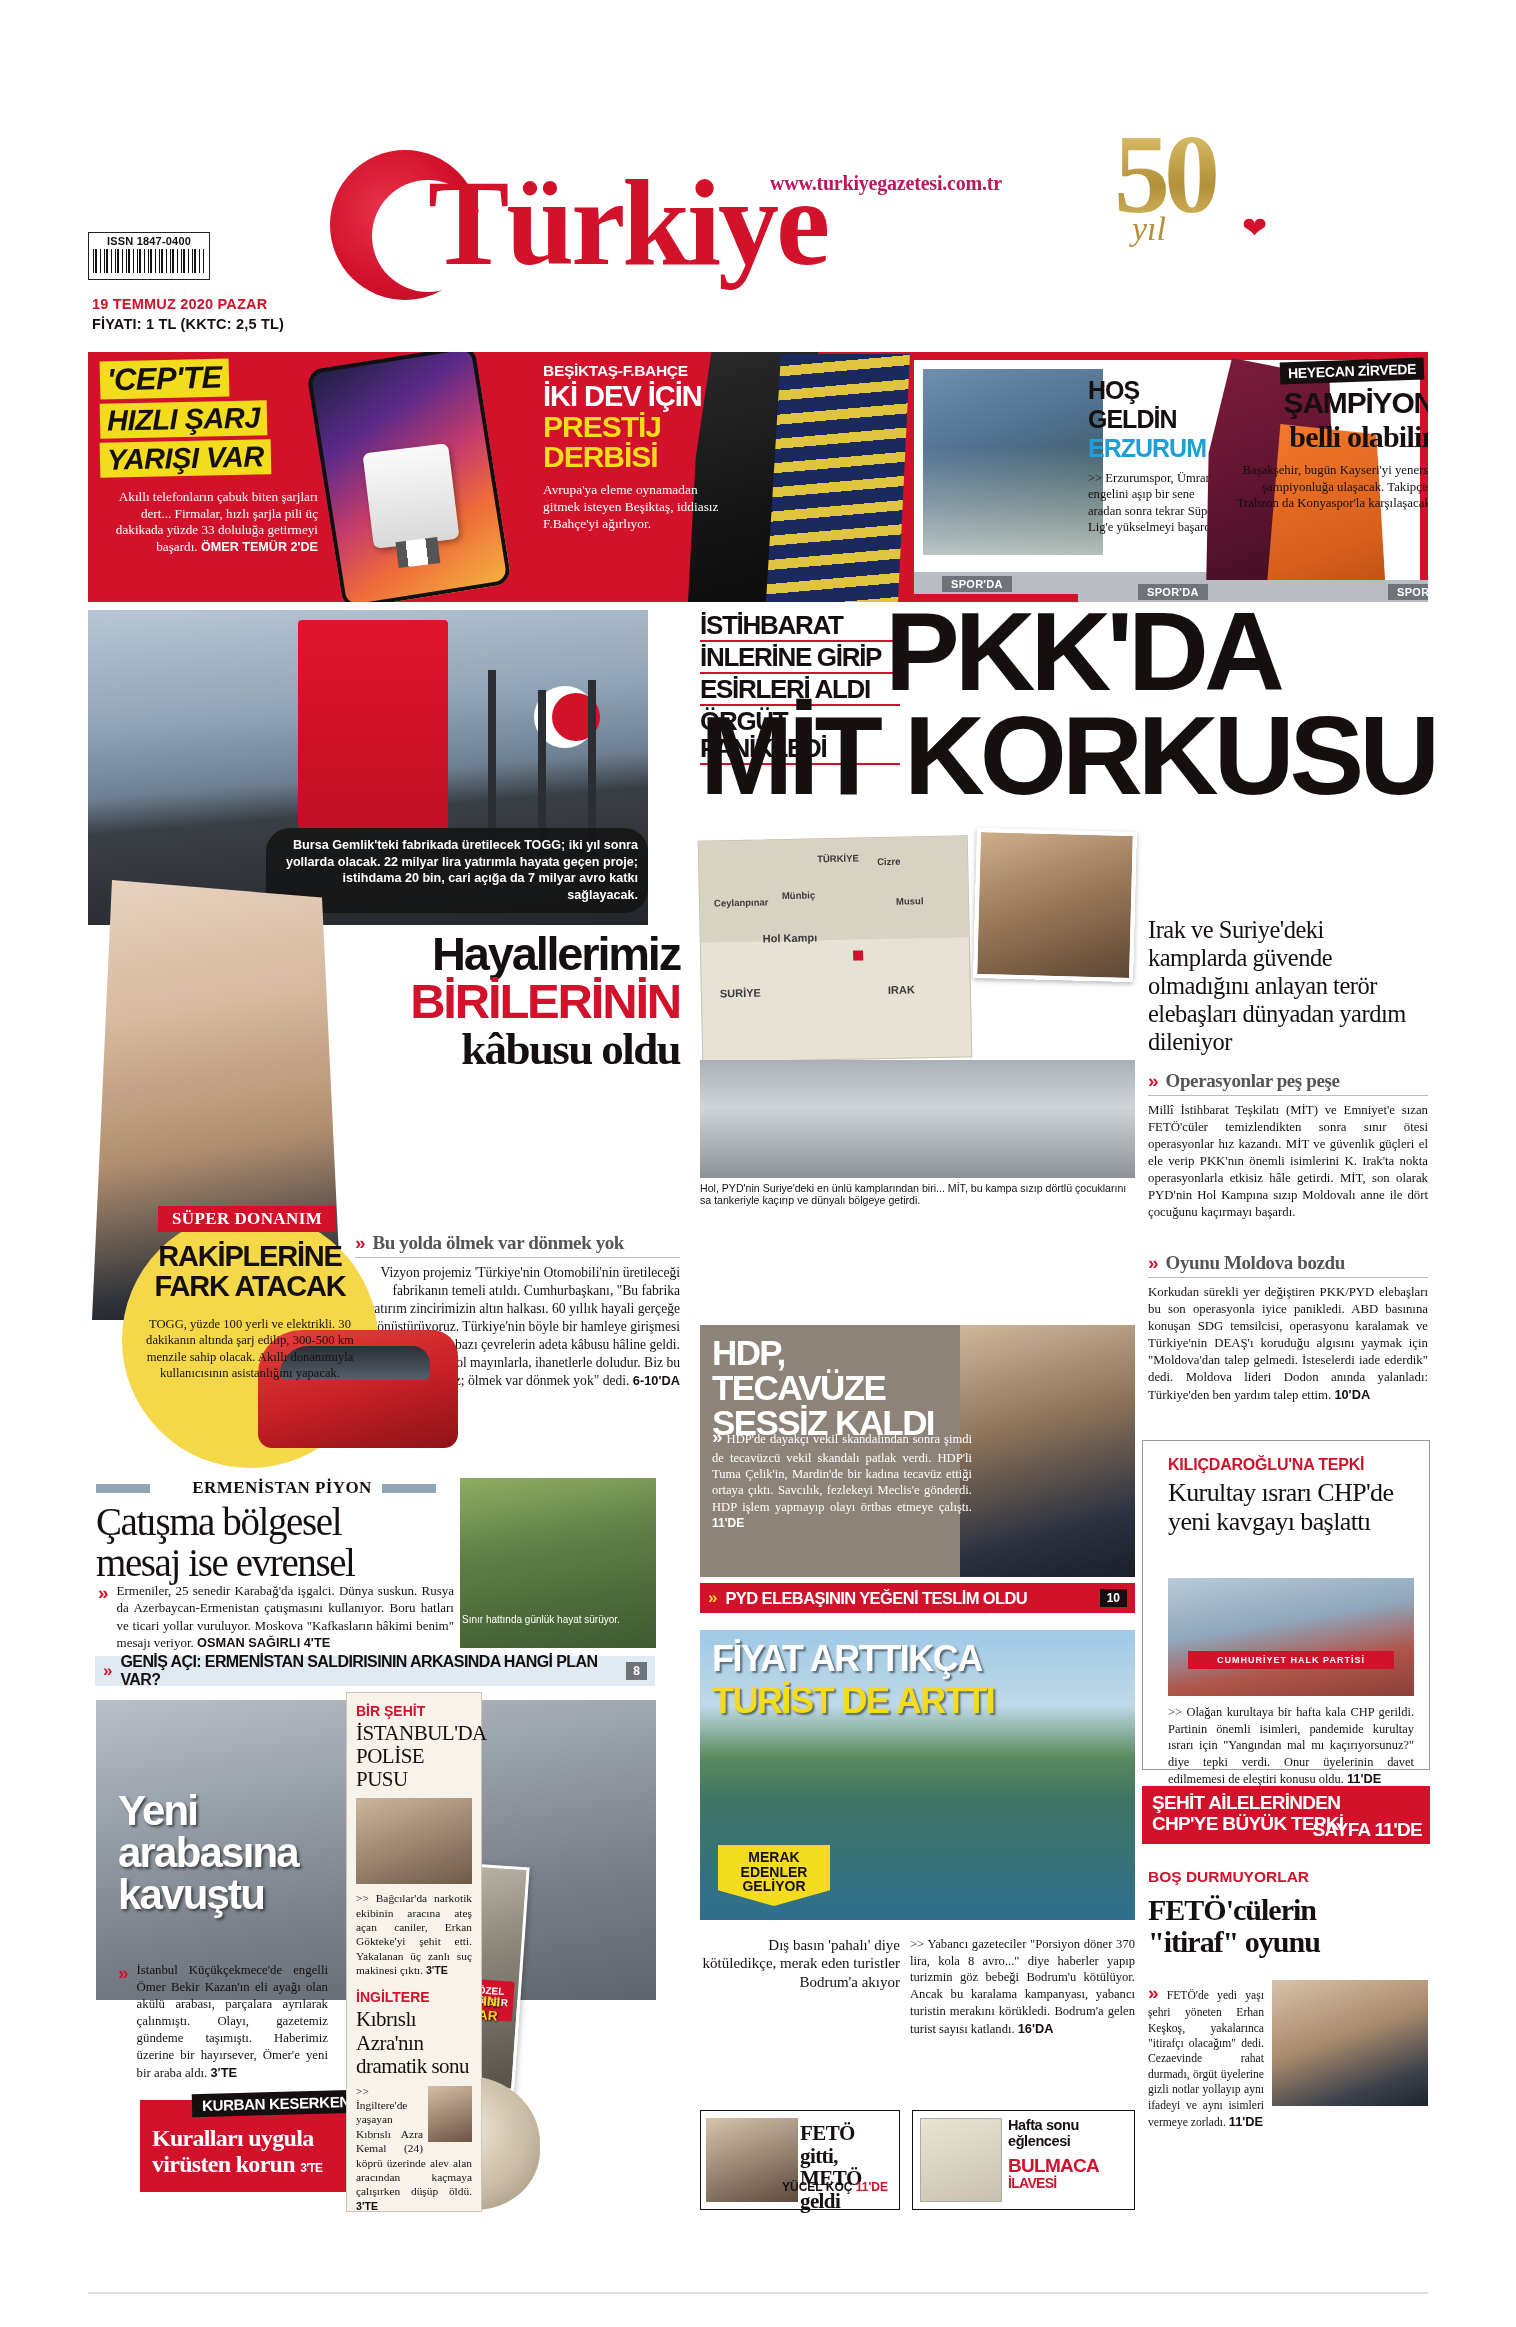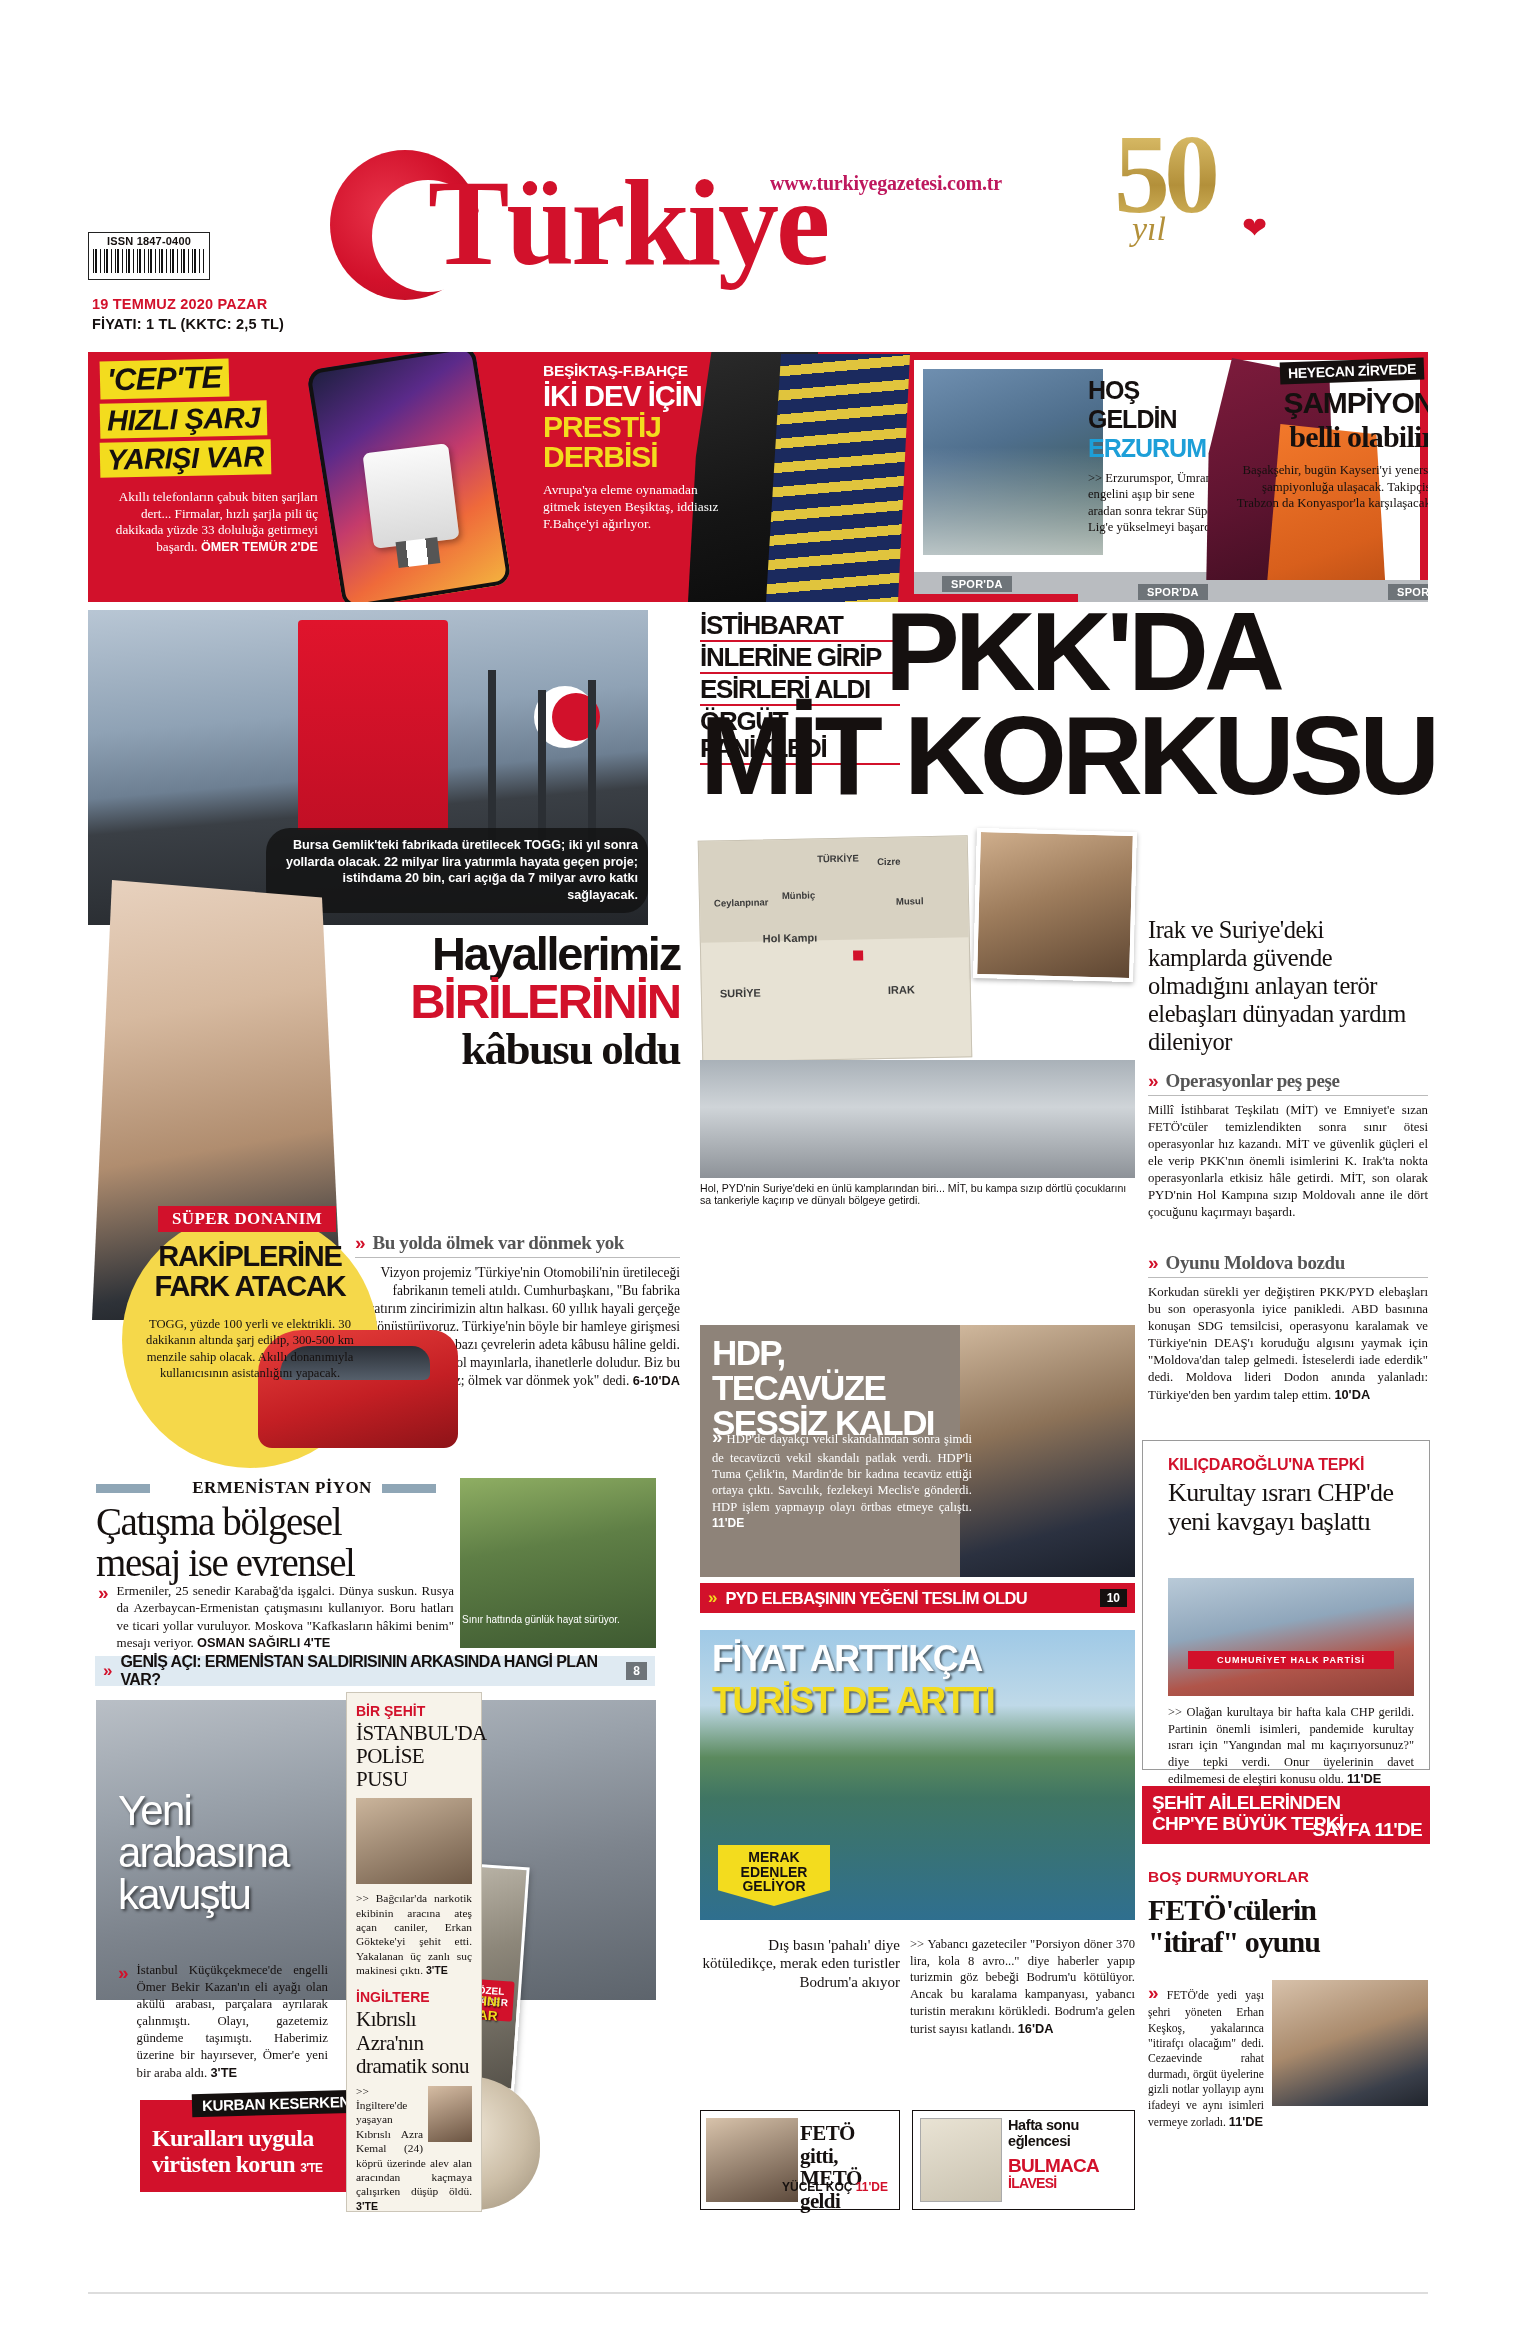--- a/index.html
+++ b/index.html
@@ -320,21 +320,21 @@
     font-family:"Liberation Serif", serif; font-weight:700; font-size:30px;
     letter-spacing:-1px; line-height:1.08; color:#15100f; }
   .bos-photo { position:absolute; left:1272px; top:1980px; width:156px; height:126px;
     background:linear-gradient(160deg,#d8c2ab 0%,#a98a6c 45%,#3a3f4a 80%,#20242c 100%); }
   .bos-t { position:absolute; left:1148px; top:1980px; width:116px; }
 
   
   .yeni-photo { position:absolute; left:96px; top:1700px; width:560px; height:300px;
     background:linear-gradient(170deg,#b9bfc6 0%,#9aa2ab 30%,#7d848d 60%,#5d646c 100%); }
   .yeni-h { position:absolute; left:118px; top:1790px; width:230px;
-    font-family:"Liberation Sans", sans-serif; font-weight:400; font-size:42px;
+    font-family:"Liberation Sans", sans-serif; font-weight:700; font-size:42px;
     letter-spacing:-1.8px; line-height:1.0; color:#fff;
     text-shadow:2px 2px 3px rgba(0,0,0,.55); }
   .yeni-t { position:absolute; left:118px; top:1962px; width:210px; }
   .ins-photo { position:absolute; left:372px; top:1862px; width:150px; height:225px;
     background:linear-gradient(160deg,#c9c3b6 0%,#8d877a 45%,#56524a 100%);
     transform:rotate(4deg); border:3px solid #fff; box-shadow:0 3px 7px rgba(0,0,0,.35); }
   .ins-yel { position:absolute; left:6px; bottom:64px; width:92%;
     font-family:"Liberation Sans", sans-serif; font-weight:700; font-size:13.5px;
     color:#f3dc1e; line-height:1.04; text-shadow:1px 1px 2px #000; }
   .ozel-tag { position:absolute; right:4px; top:112px; width:46px; height:40px;

